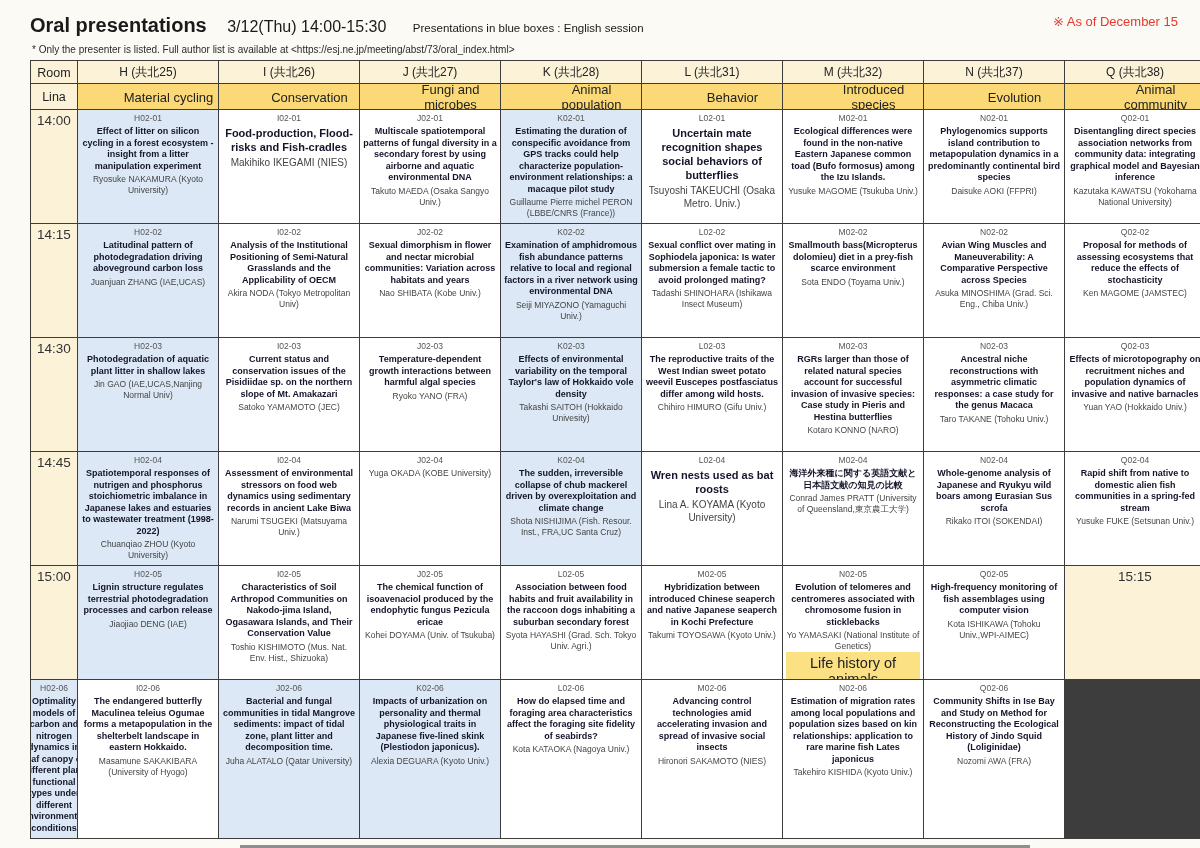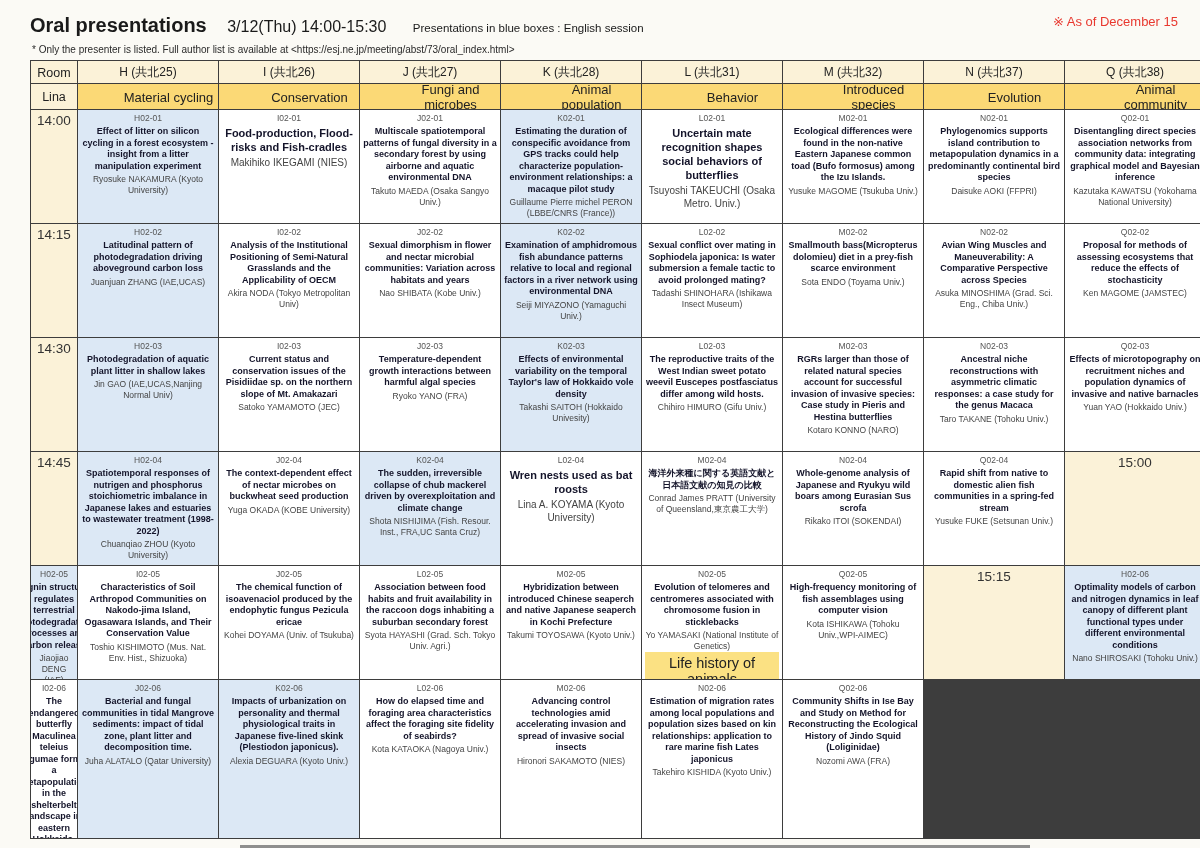--- a/index.html
+++ b/index.html
@@ -196,22 +196,26 @@
         <div class="stitle">Effects of microtopography on recruitment niches and population dynamics of invasive and native barnacles</div>
         <div class="presenter">Yuan YAO (Hokkaido Univ.)</div>
       </div>
       <div class="cell timecell">14:45</div>
       <div class="cell session english">
         <div class="code">H02-04</div>
         <div class="stitle">Spatiotemporal responses of nutrigen and phosphorus stoichiometric imbalance in Japanese lakes and estuaries to wastewater treatment (1998-2022)</div>
         <div class="presenter">Chuanqiao ZHOU (Kyoto University)</div>
       </div>
       <div class="cell session">
+        <div class="code">I02-04</div>
+        <div class="stitle">Assessment of environmental stressors on food web dynamics using sedimentary records in ancient Lake Biwa</div>
+        <div class="presenter">Narumi TSUGEKI (Matsuyama Univ.)</div>
+      </div>
+      <div class="cell session">
         <div class="code">J02-04</div>
-        <div class="stitle">The context-dependent effect of nectar microbes on  buckwheat seed production</div>
         <div class="presenter">Yuga OKADA (KOBE University)</div>
       </div>
       <div class="cell session english">
         <div class="code">K02-04</div>
         <div class="stitle">The sudden, irreversible collapse of chub mackerel driven by overexploitation and climate change</div>
         <div class="presenter">Shota NISHIJIMA (Fish. Resour. Inst., FRA,UC Santa Cruz)</div>
       </div>
       <div class="cell session lg">
         <div class="code">L02-04</div>
         <div class="stitle">Wren nests used as bat roosts</div>

